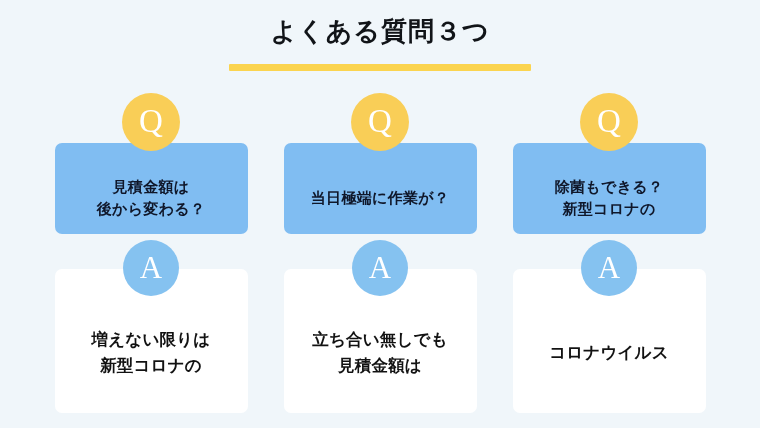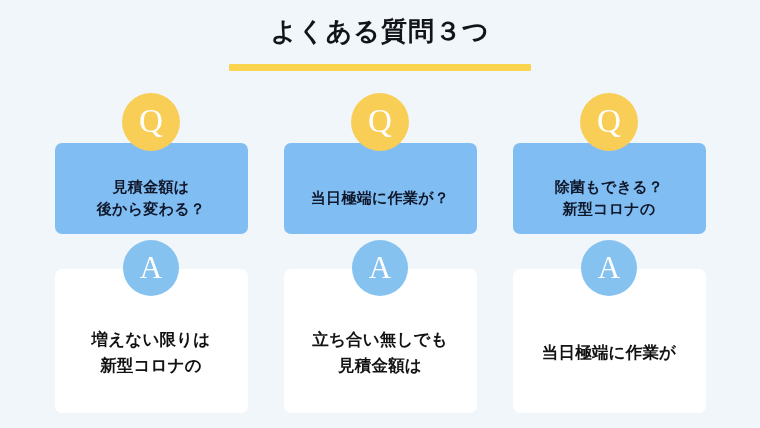--- a/index.html
+++ b/index.html
@@ -230,19 +230,19 @@
           <span class="line">新型コロナの</span>
         </div>
       </div>
     </div>
     <div class="a-block">
       <div class="badge badge-a">
         <span class="badge-letter">A</span>
       </div>
       <div class="a-card">
         <div class="a-text">
-          <span class="line">当日極端に作業が</span>
+          <span class="line">コロナウイルス</span>
         </div>
       </div>
     </div>
   </div>
 
 </div>
 
 </body></html>

